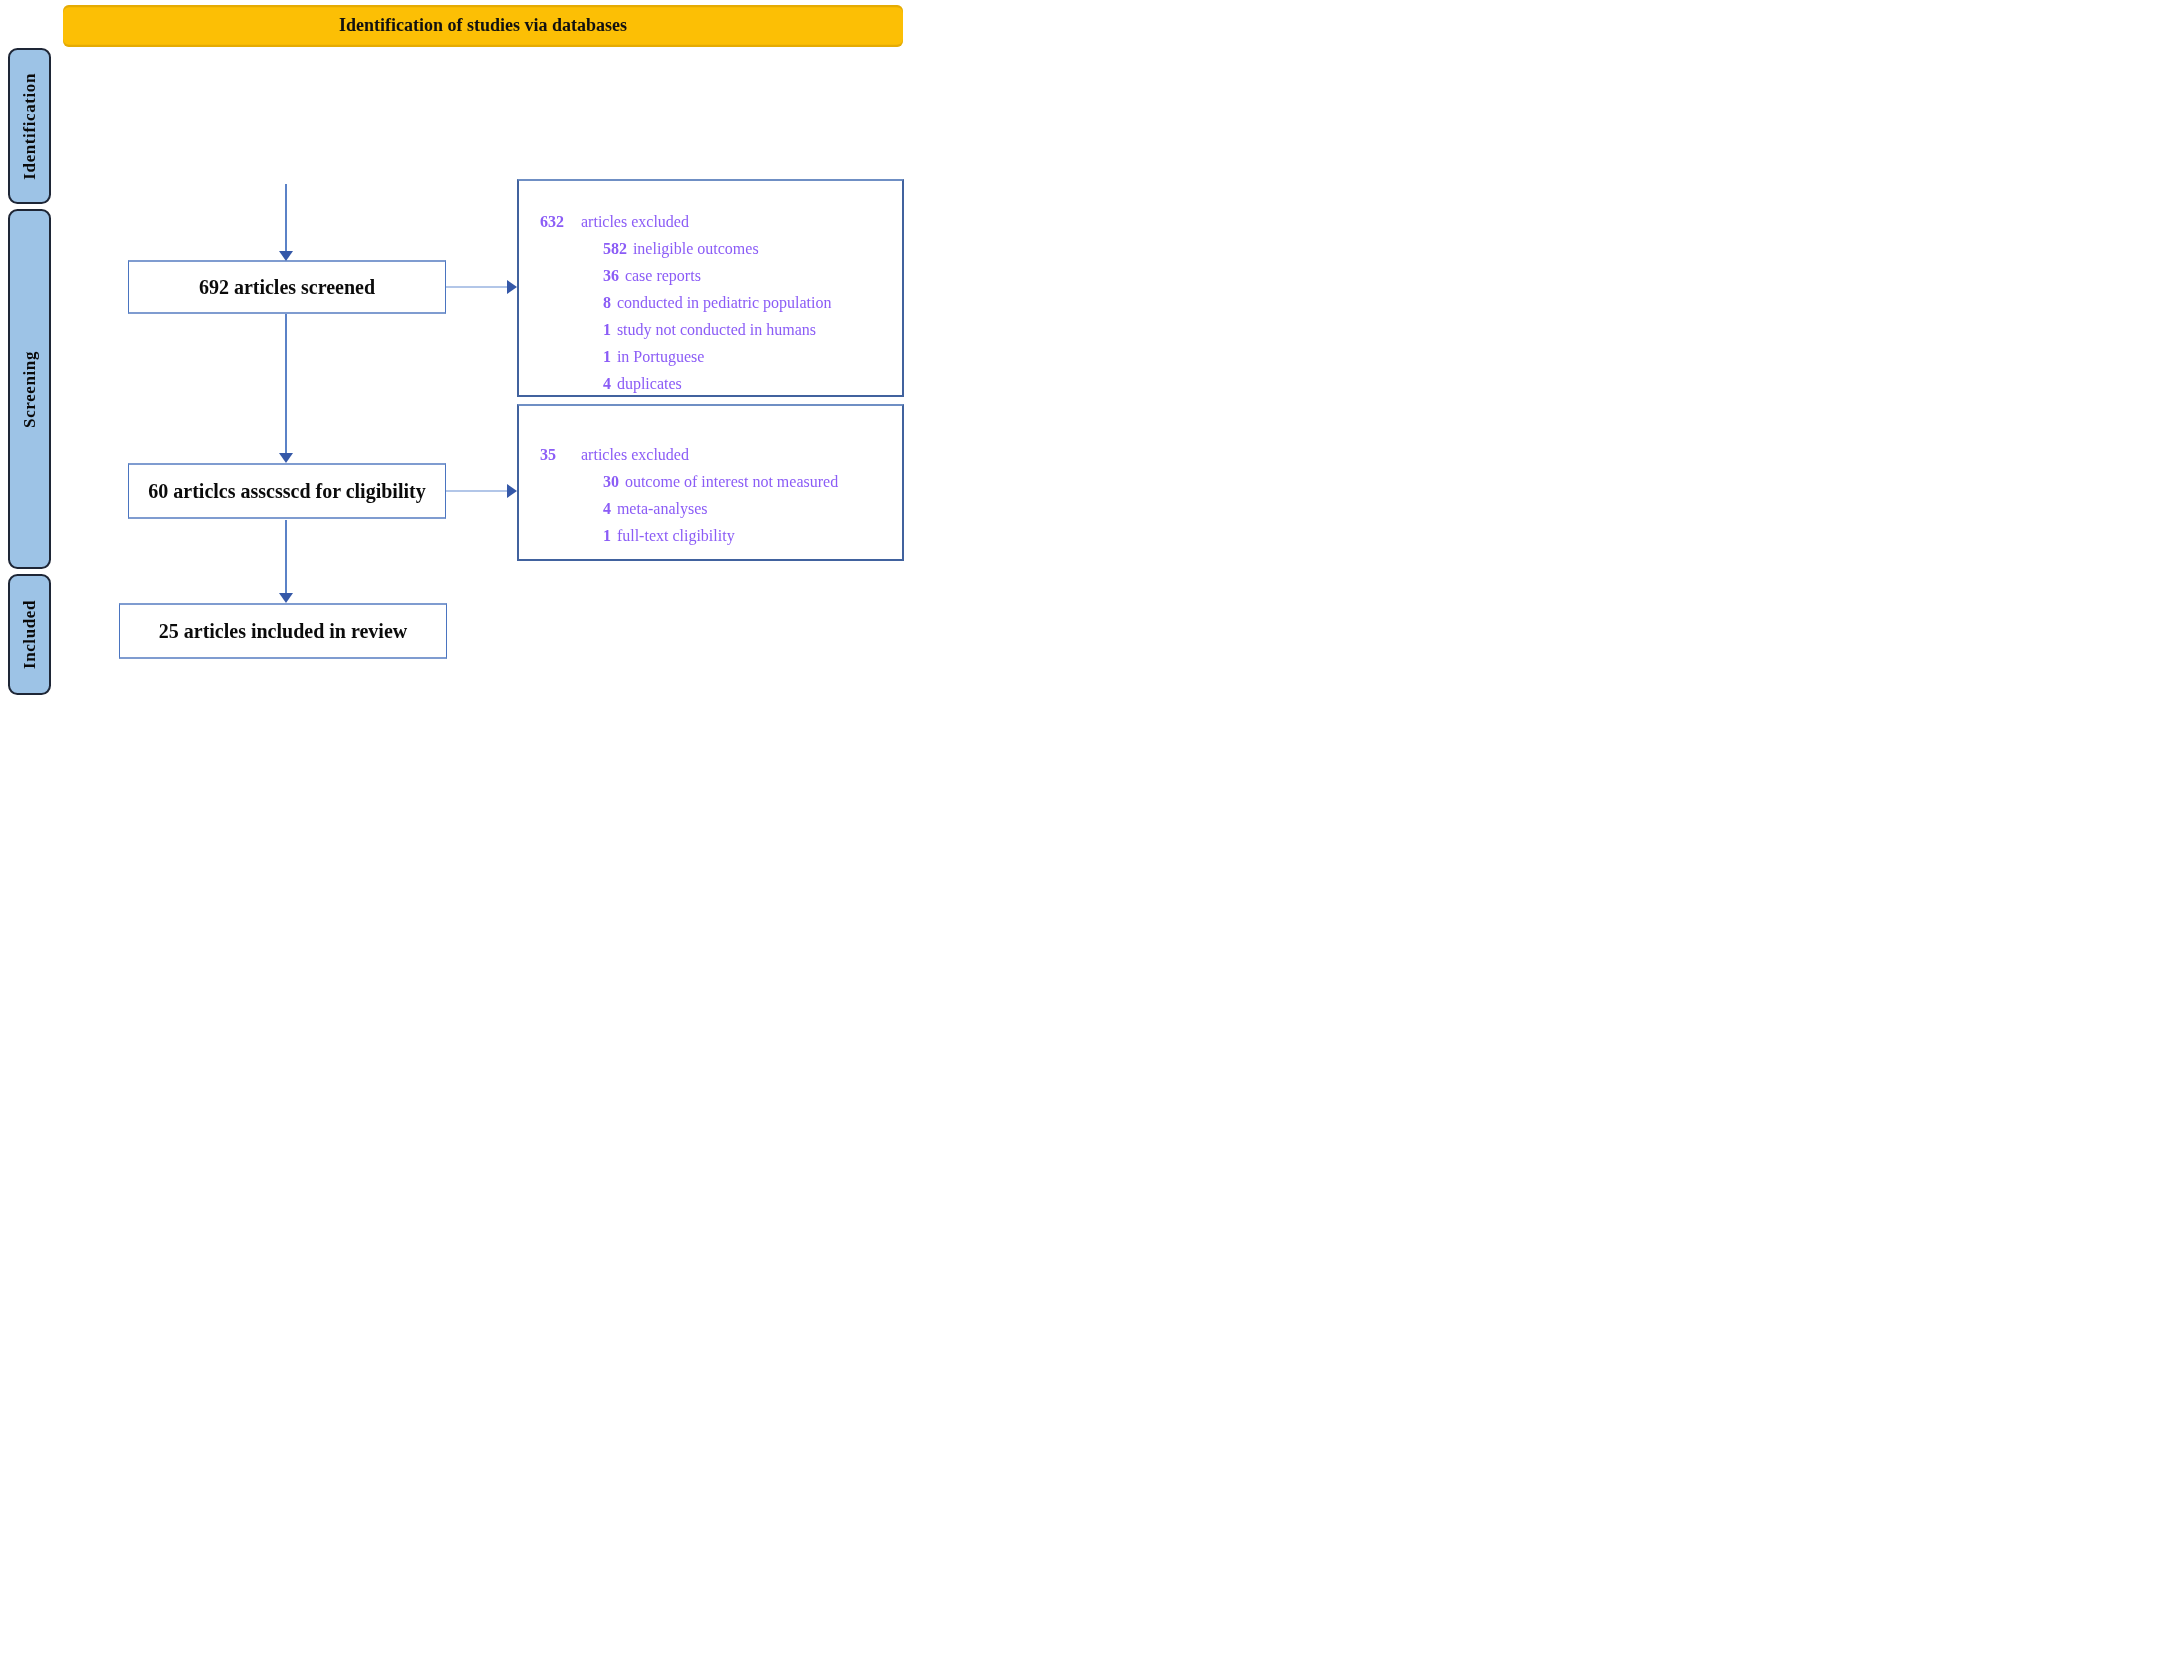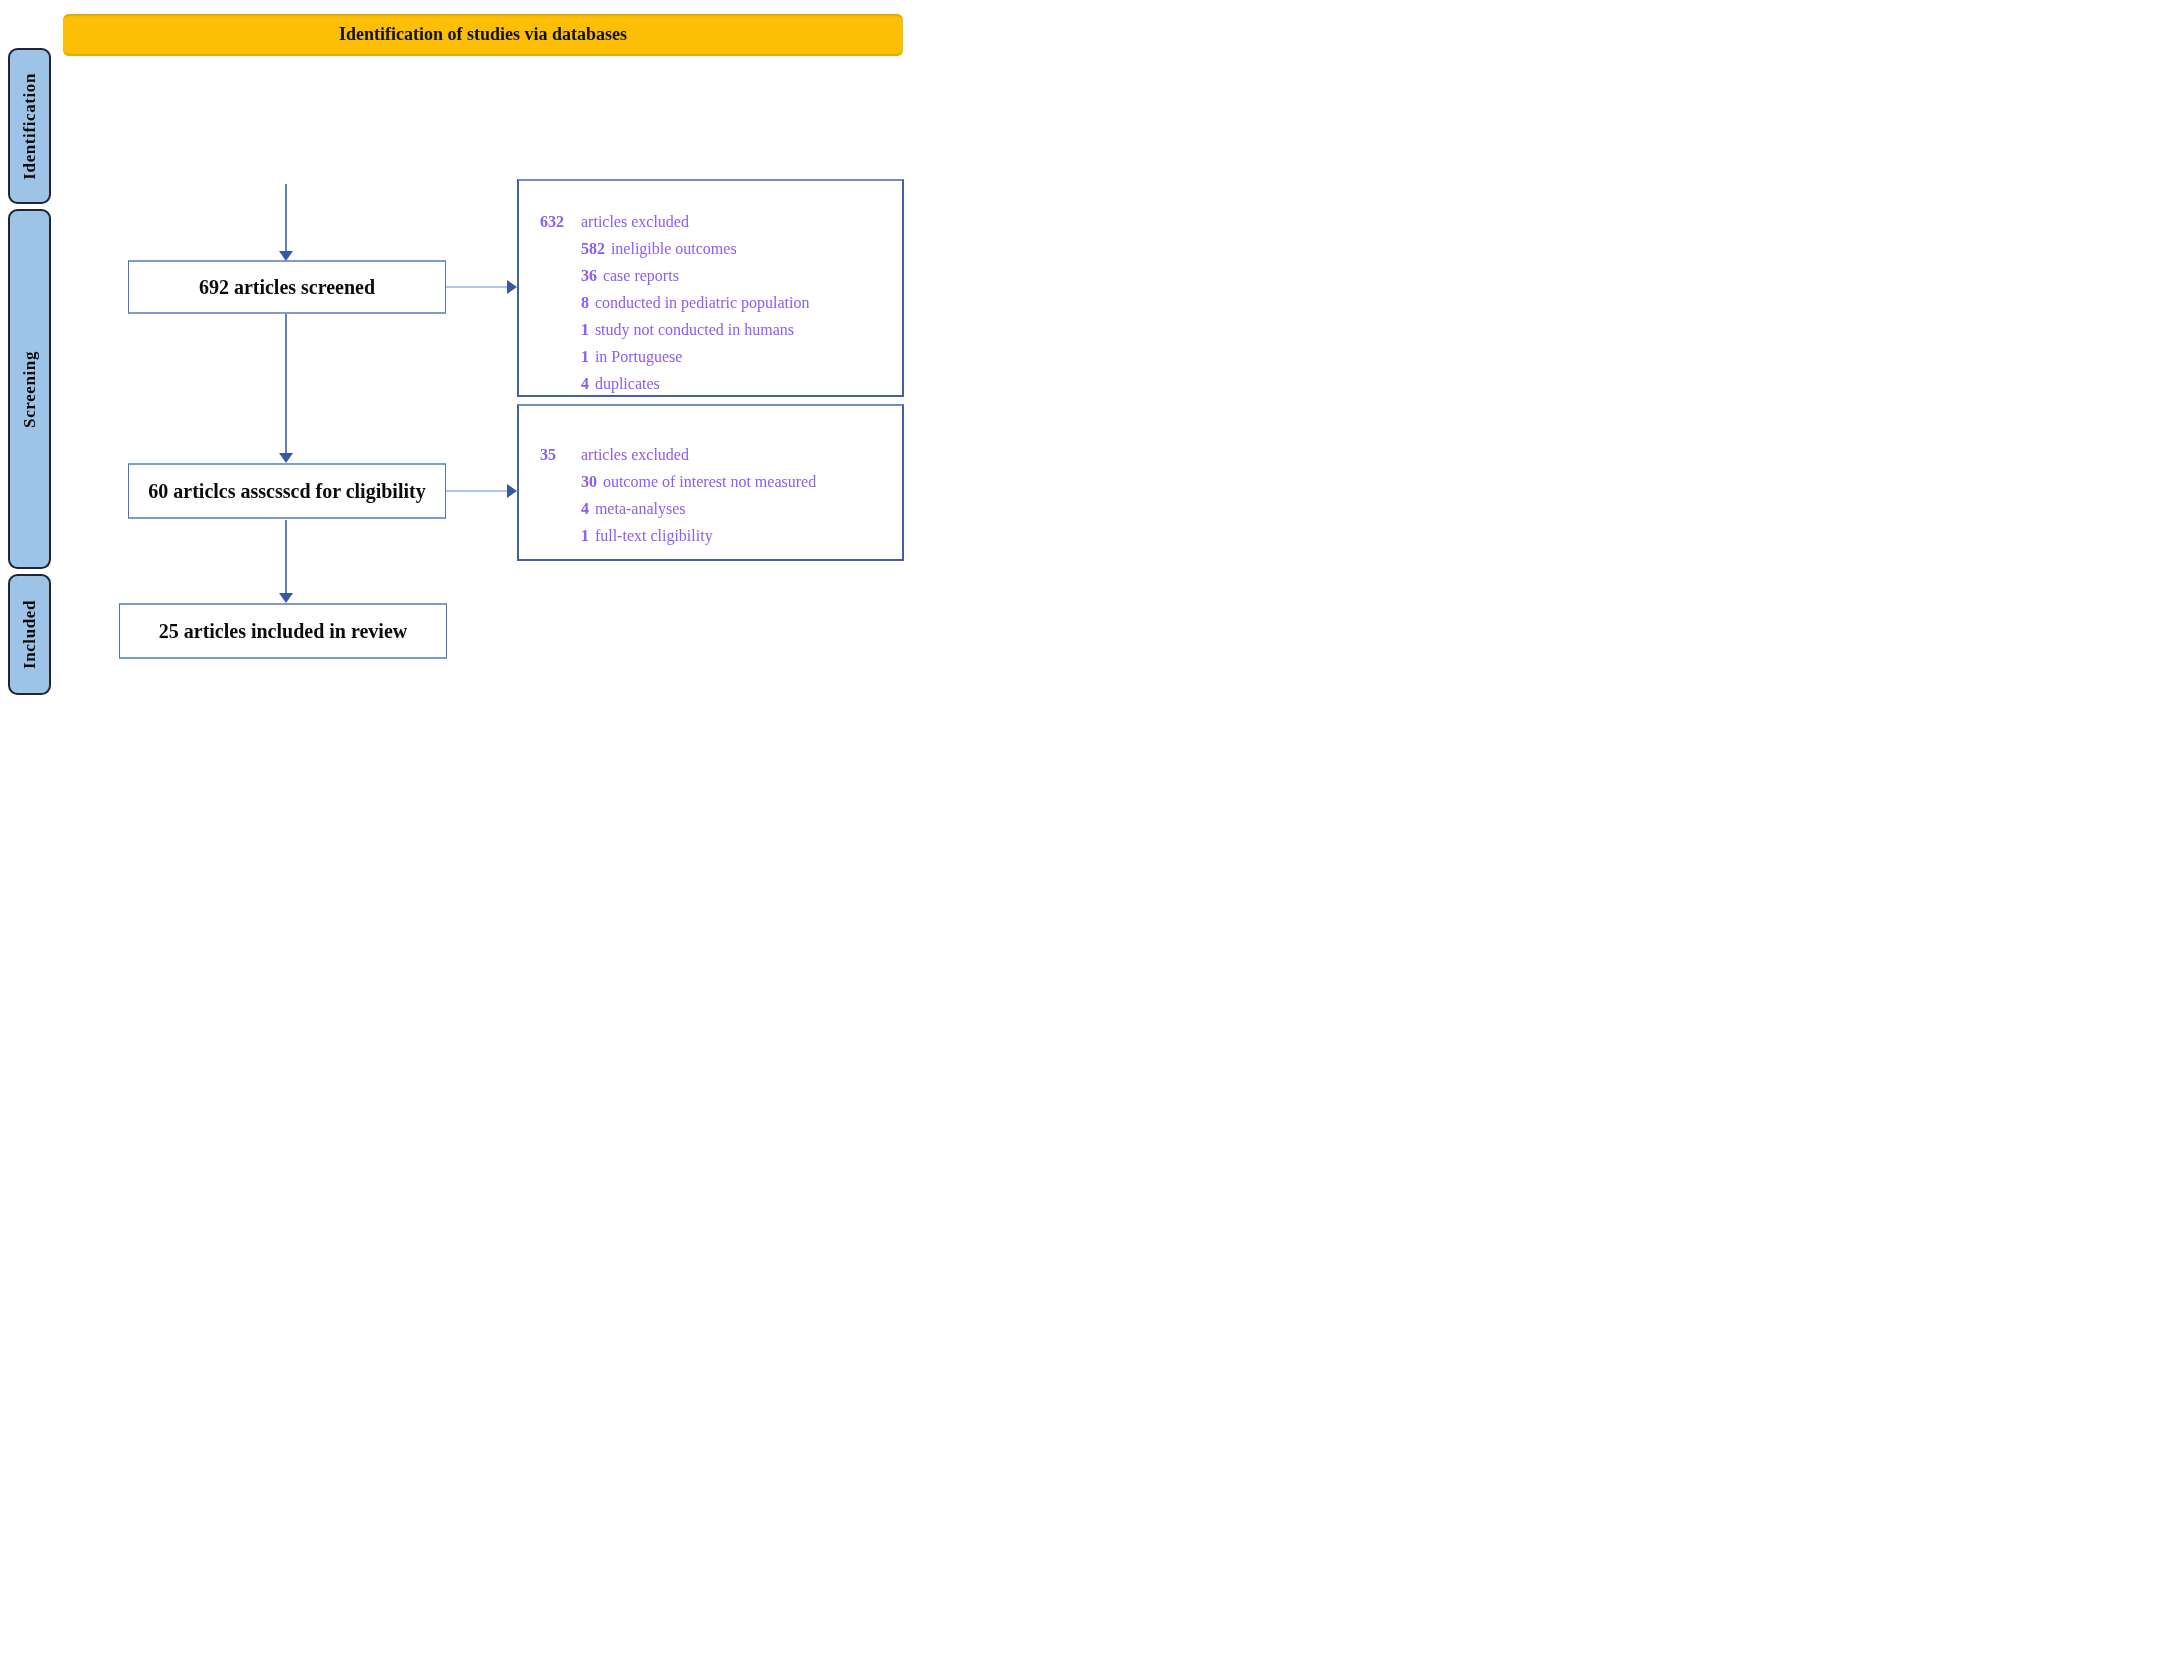--- a/index.html
+++ b/index.html
@@ -10,21 +10,21 @@
     font-family:"Liberation Serif", serif;
     color:#0d0d0d;
     overflow:hidden;
   }
   
   .banner{
     position:absolute;left:63px;top:4.7px;width:840px;height:42px;
     background:#FCBF05;
     border-radius:5.9px;
     box-shadow:inset 0 2.3px 0 rgba(160,110,0,.25), inset 0 -2.3px 0 rgba(160,110,0,.25);
-    display:flex;align-items:center;justify-content:center;margin-top:9px;
+    display:flex;align-items:center;justify-content:center;
   }
   .banner span{
     font-family:"Liberation Serif", serif;
     font-weight:bold;font-size:18px;color:#111;
   }
   
   .stage{
     position:absolute;left:8.2px;width:43px;
     background:#9DC3E6;
     border:2.3px solid #1e2636;
@@ -69,21 +69,21 @@
     border:2.3px solid #41629e;
     border-top-color:#6f8fc4;
     font-family:"Liberation Serif", serif;
     font-size:16px;color:#8b5cf6;
   }
   #excl-1{top:179px;height:218px;padding-top:27px;}
   #excl-2{top:404px;height:157px;padding-top:35px;}
   .xline{line-height:27px;white-space:nowrap;}
   .xline.first{padding-left:21px;}
   .xline.first .n{display:inline-block;min-width:41px;font-weight:bold;}
-  .xline.sub{padding-left:62px;}
+  .xline.sub{padding-left:62px;margin-left:22px;}
   .xline.sub .n{font-weight:bold;margin-right:5.9px;}
   
   .vline{position:absolute;left:285px;width:1.8px;background:#5b82c7;}
   .hline{position:absolute;height:1.8px;background:#b2c6e8;}
   .tri-down{
     position:absolute;left:279px;width:0;height:0;
     border-left:7px solid transparent;border-right:7px solid transparent;
     border-top:10px solid #3558A8;
   }
   .tri-right{

